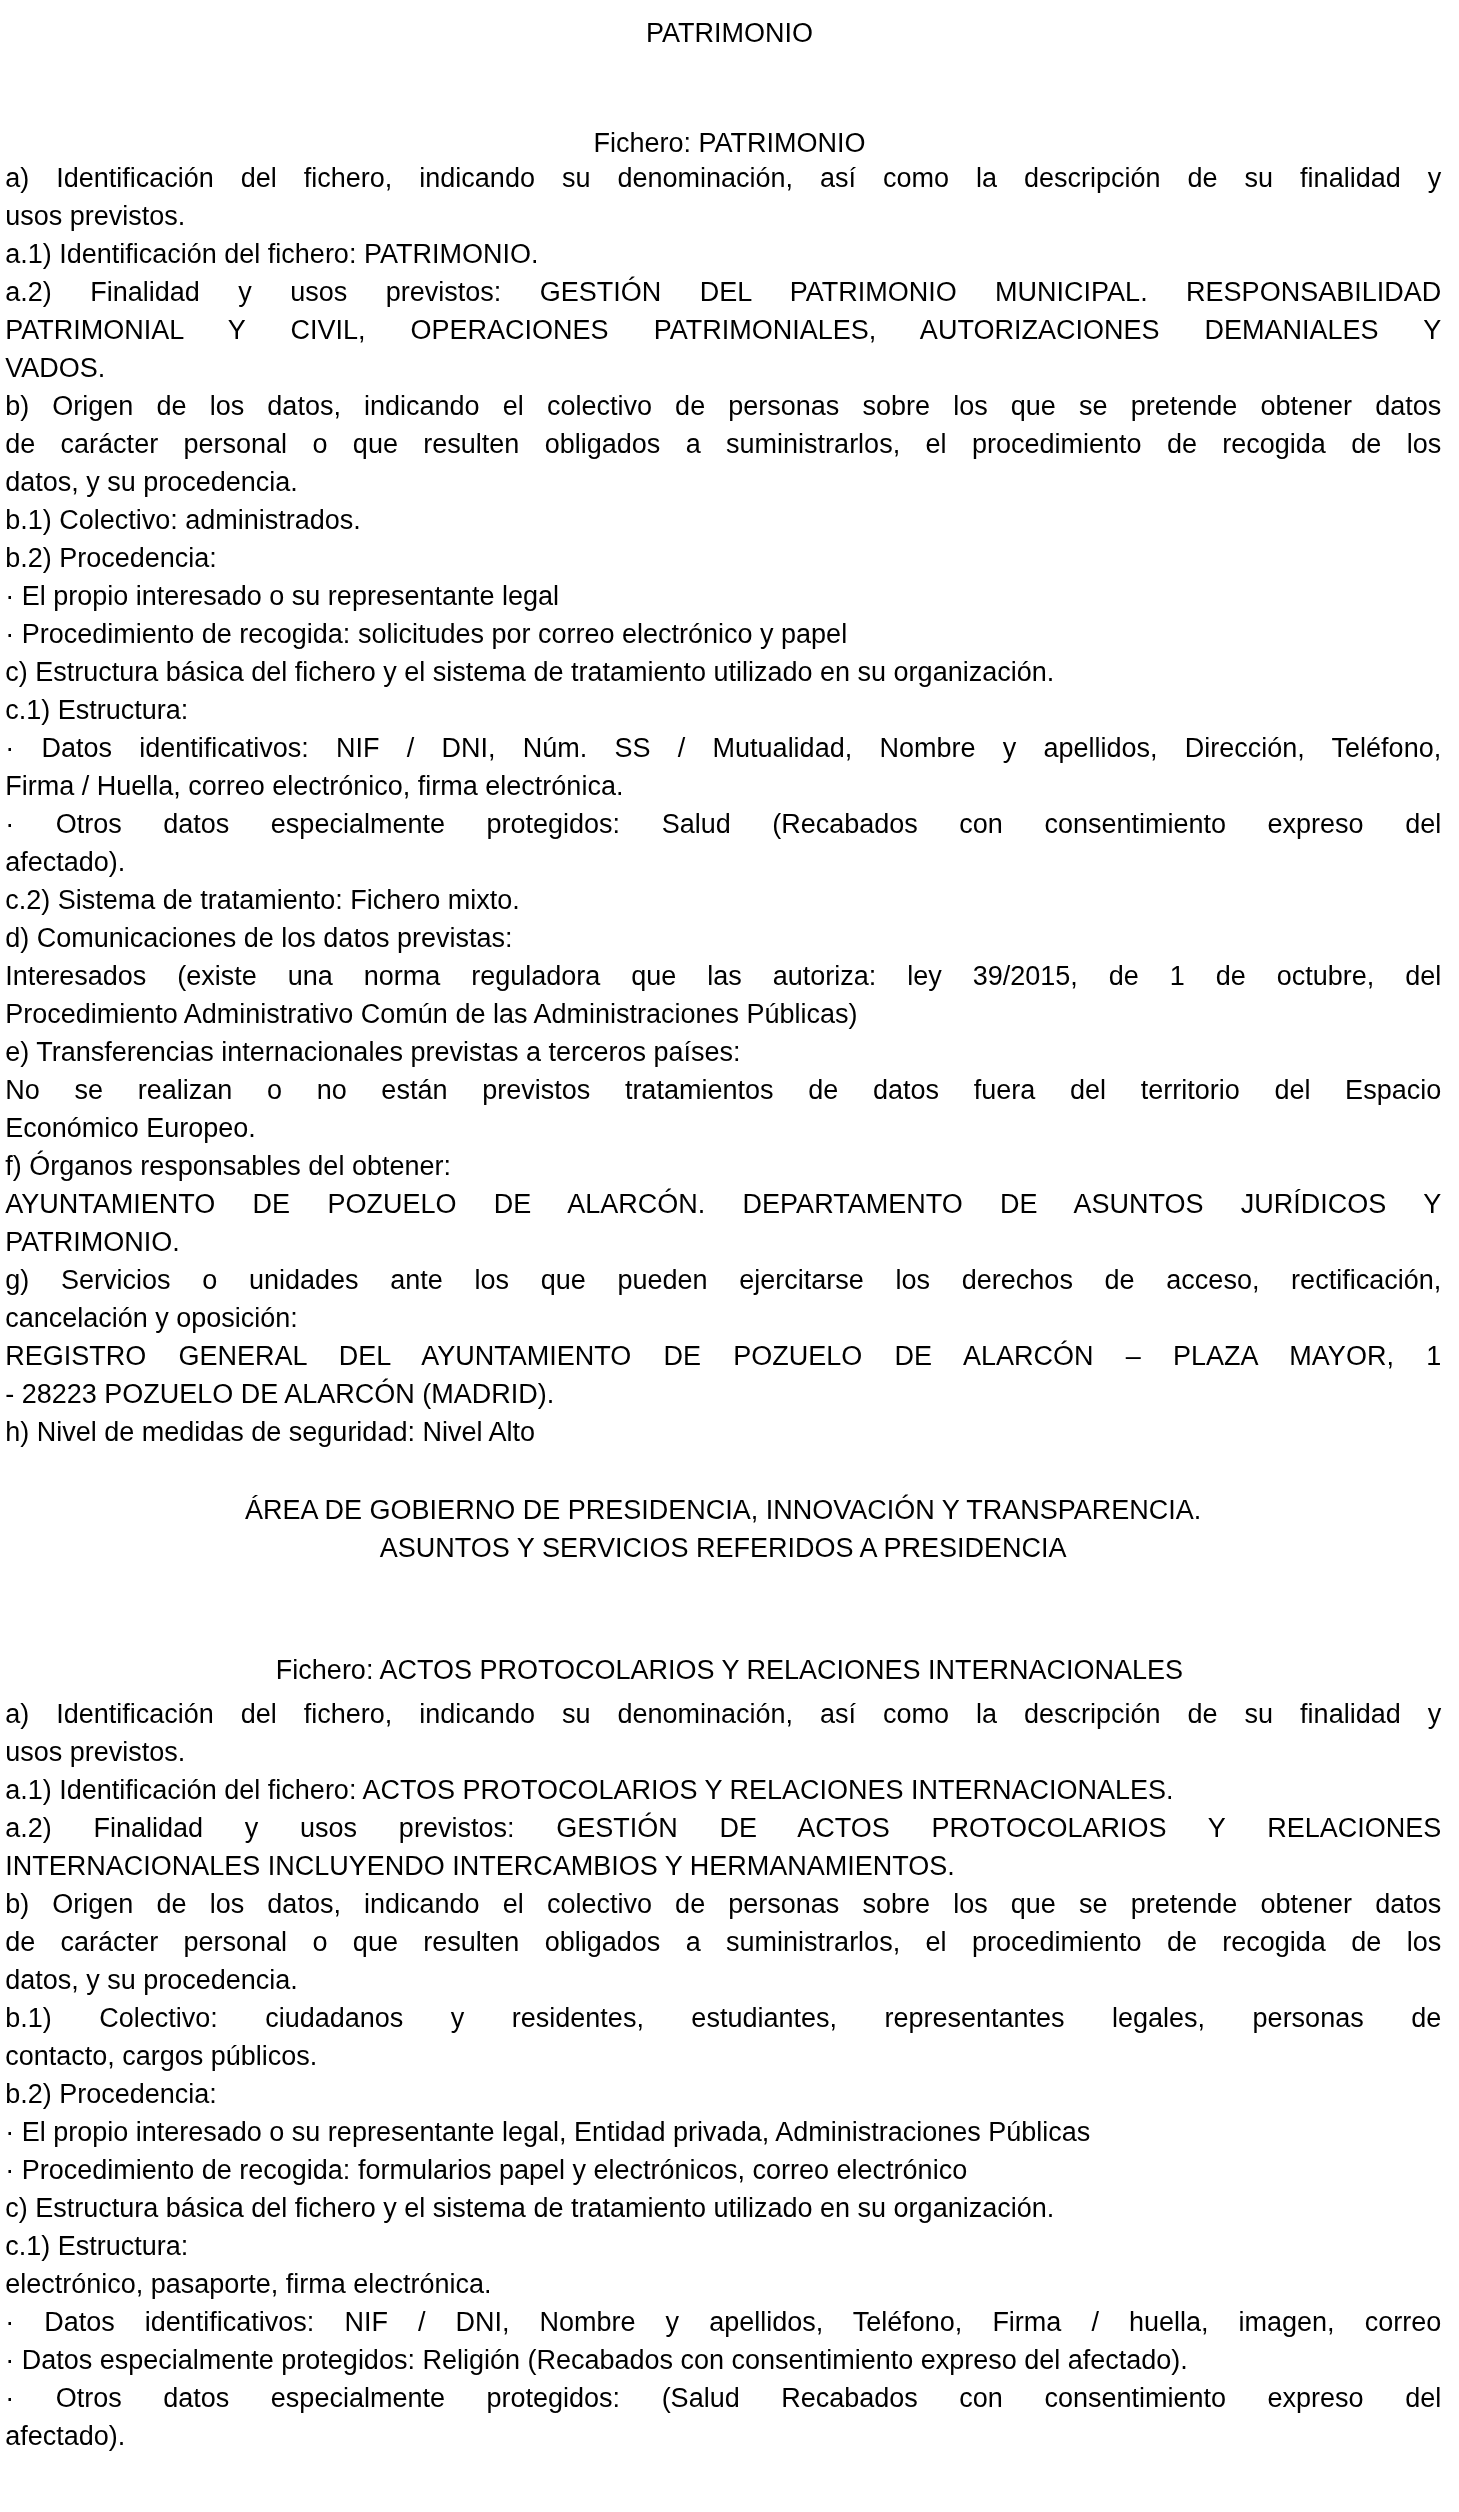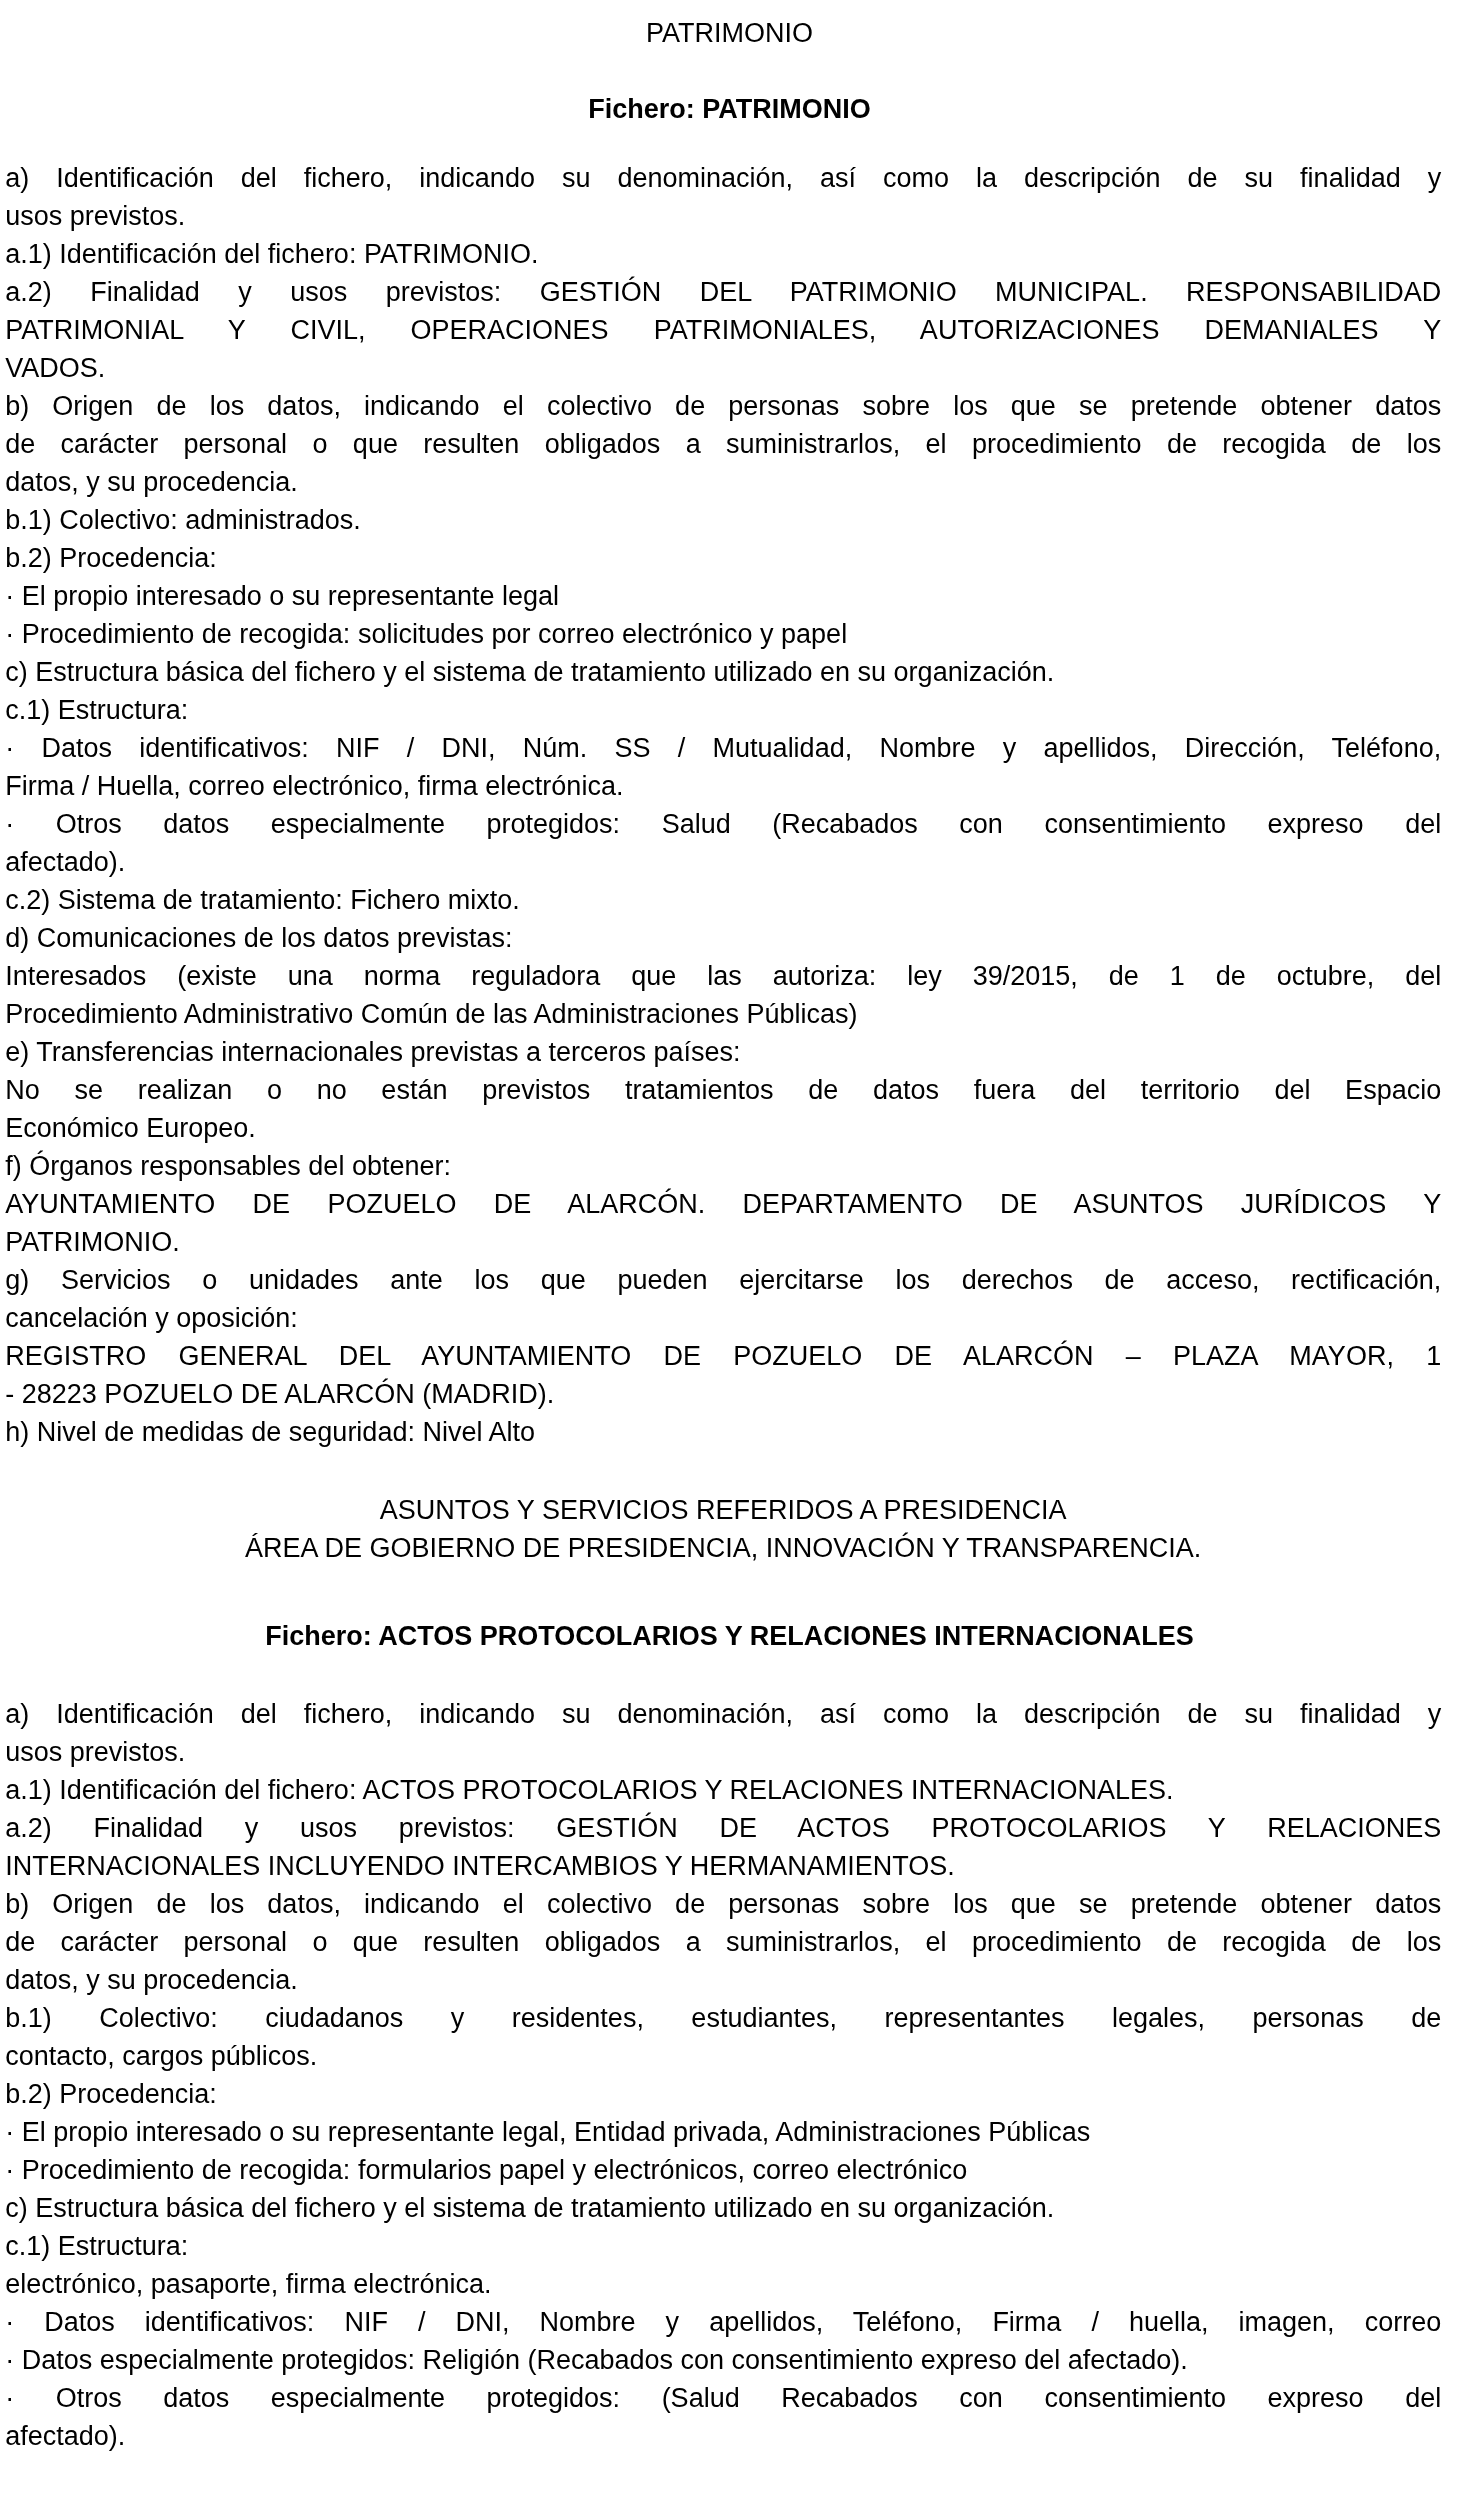--- a/index.html
+++ b/index.html
@@ -15,21 +15,21 @@
     position: absolute; left: 0; top: 0;
     width: 1459px; height: 2512px;
     background: #ffffff;
   }
   .center-line {
     position: absolute; left: 0; width: 100%;
     text-align: center;
     font-size: 27px; line-height: 38px;
     white-space: nowrap;
   }
-  .bold { font-weight: bold; }
+  .bold { font-weight: normal; margin-top: 34px; }
   .body-block {
     position: absolute; left: 5.2px; width: 1436px;
     font-size: 27px; line-height: 38px;
   }
   .line { min-height: 38px; }
   .line.j {
     text-align: justify;
     text-align-last: justify;
   }
   #section1-title   { top: 14px; }
@@ -80,22 +80,22 @@
       <div class="line j">AYUNTAMIENTO DE POZUELO DE ALARCÓN. DEPARTAMENTO DE ASUNTOS JURÍDICOS Y</div>
       <div class="line">PATRIMONIO.</div>
       <div class="line j">g) Servicios o unidades ante los que pueden ejercitarse los derechos de acceso, rectificación,</div>
       <div class="line">cancelación y oposición:</div>
       <div class="line j">REGISTRO GENERAL DEL AYUNTAMIENTO DE POZUELO DE ALARCÓN – PLAZA MAYOR, 1</div>
       <div class="line">- 28223 POZUELO DE ALARCÓN (MADRID).</div>
       <div class="line">h) Nivel de medidas de seguridad: Nivel Alto</div>
     </div>
 
   <div id="section2-heading" class="body-block">
+    <div class="center-sub">ÁREA DE GOBIERNO DE PRESIDENCIA, INNOVACIÓN Y TRANSPARENCIA.</div>
     <div class="center-sub">ASUNTOS Y SERVICIOS REFERIDOS A PRESIDENCIA</div>
-    <div class="center-sub">ÁREA DE GOBIERNO DE PRESIDENCIA, INNOVACIÓN Y TRANSPARENCIA.</div>
   </div>
 
   <div id="section2-file" class="center-line bold">Fichero: ACTOS PROTOCOLARIOS Y RELACIONES INTERNACIONALES</div>
 
   <div id="section2-body" class="body-block">
       <div class="line j">a) Identificación del fichero, indicando su denominación, así como la descripción de su finalidad y</div>
       <div class="line">usos previstos.</div>
       <div class="line">a.1) Identificación del fichero: ACTOS PROTOCOLARIOS Y RELACIONES INTERNACIONALES.</div>
       <div class="line j">a.2) Finalidad y usos previstos: GESTIÓN DE ACTOS PROTOCOLARIOS Y RELACIONES</div>
       <div class="line">INTERNACIONALES INCLUYENDO INTERCAMBIOS Y HERMANAMIENTOS.</div>

